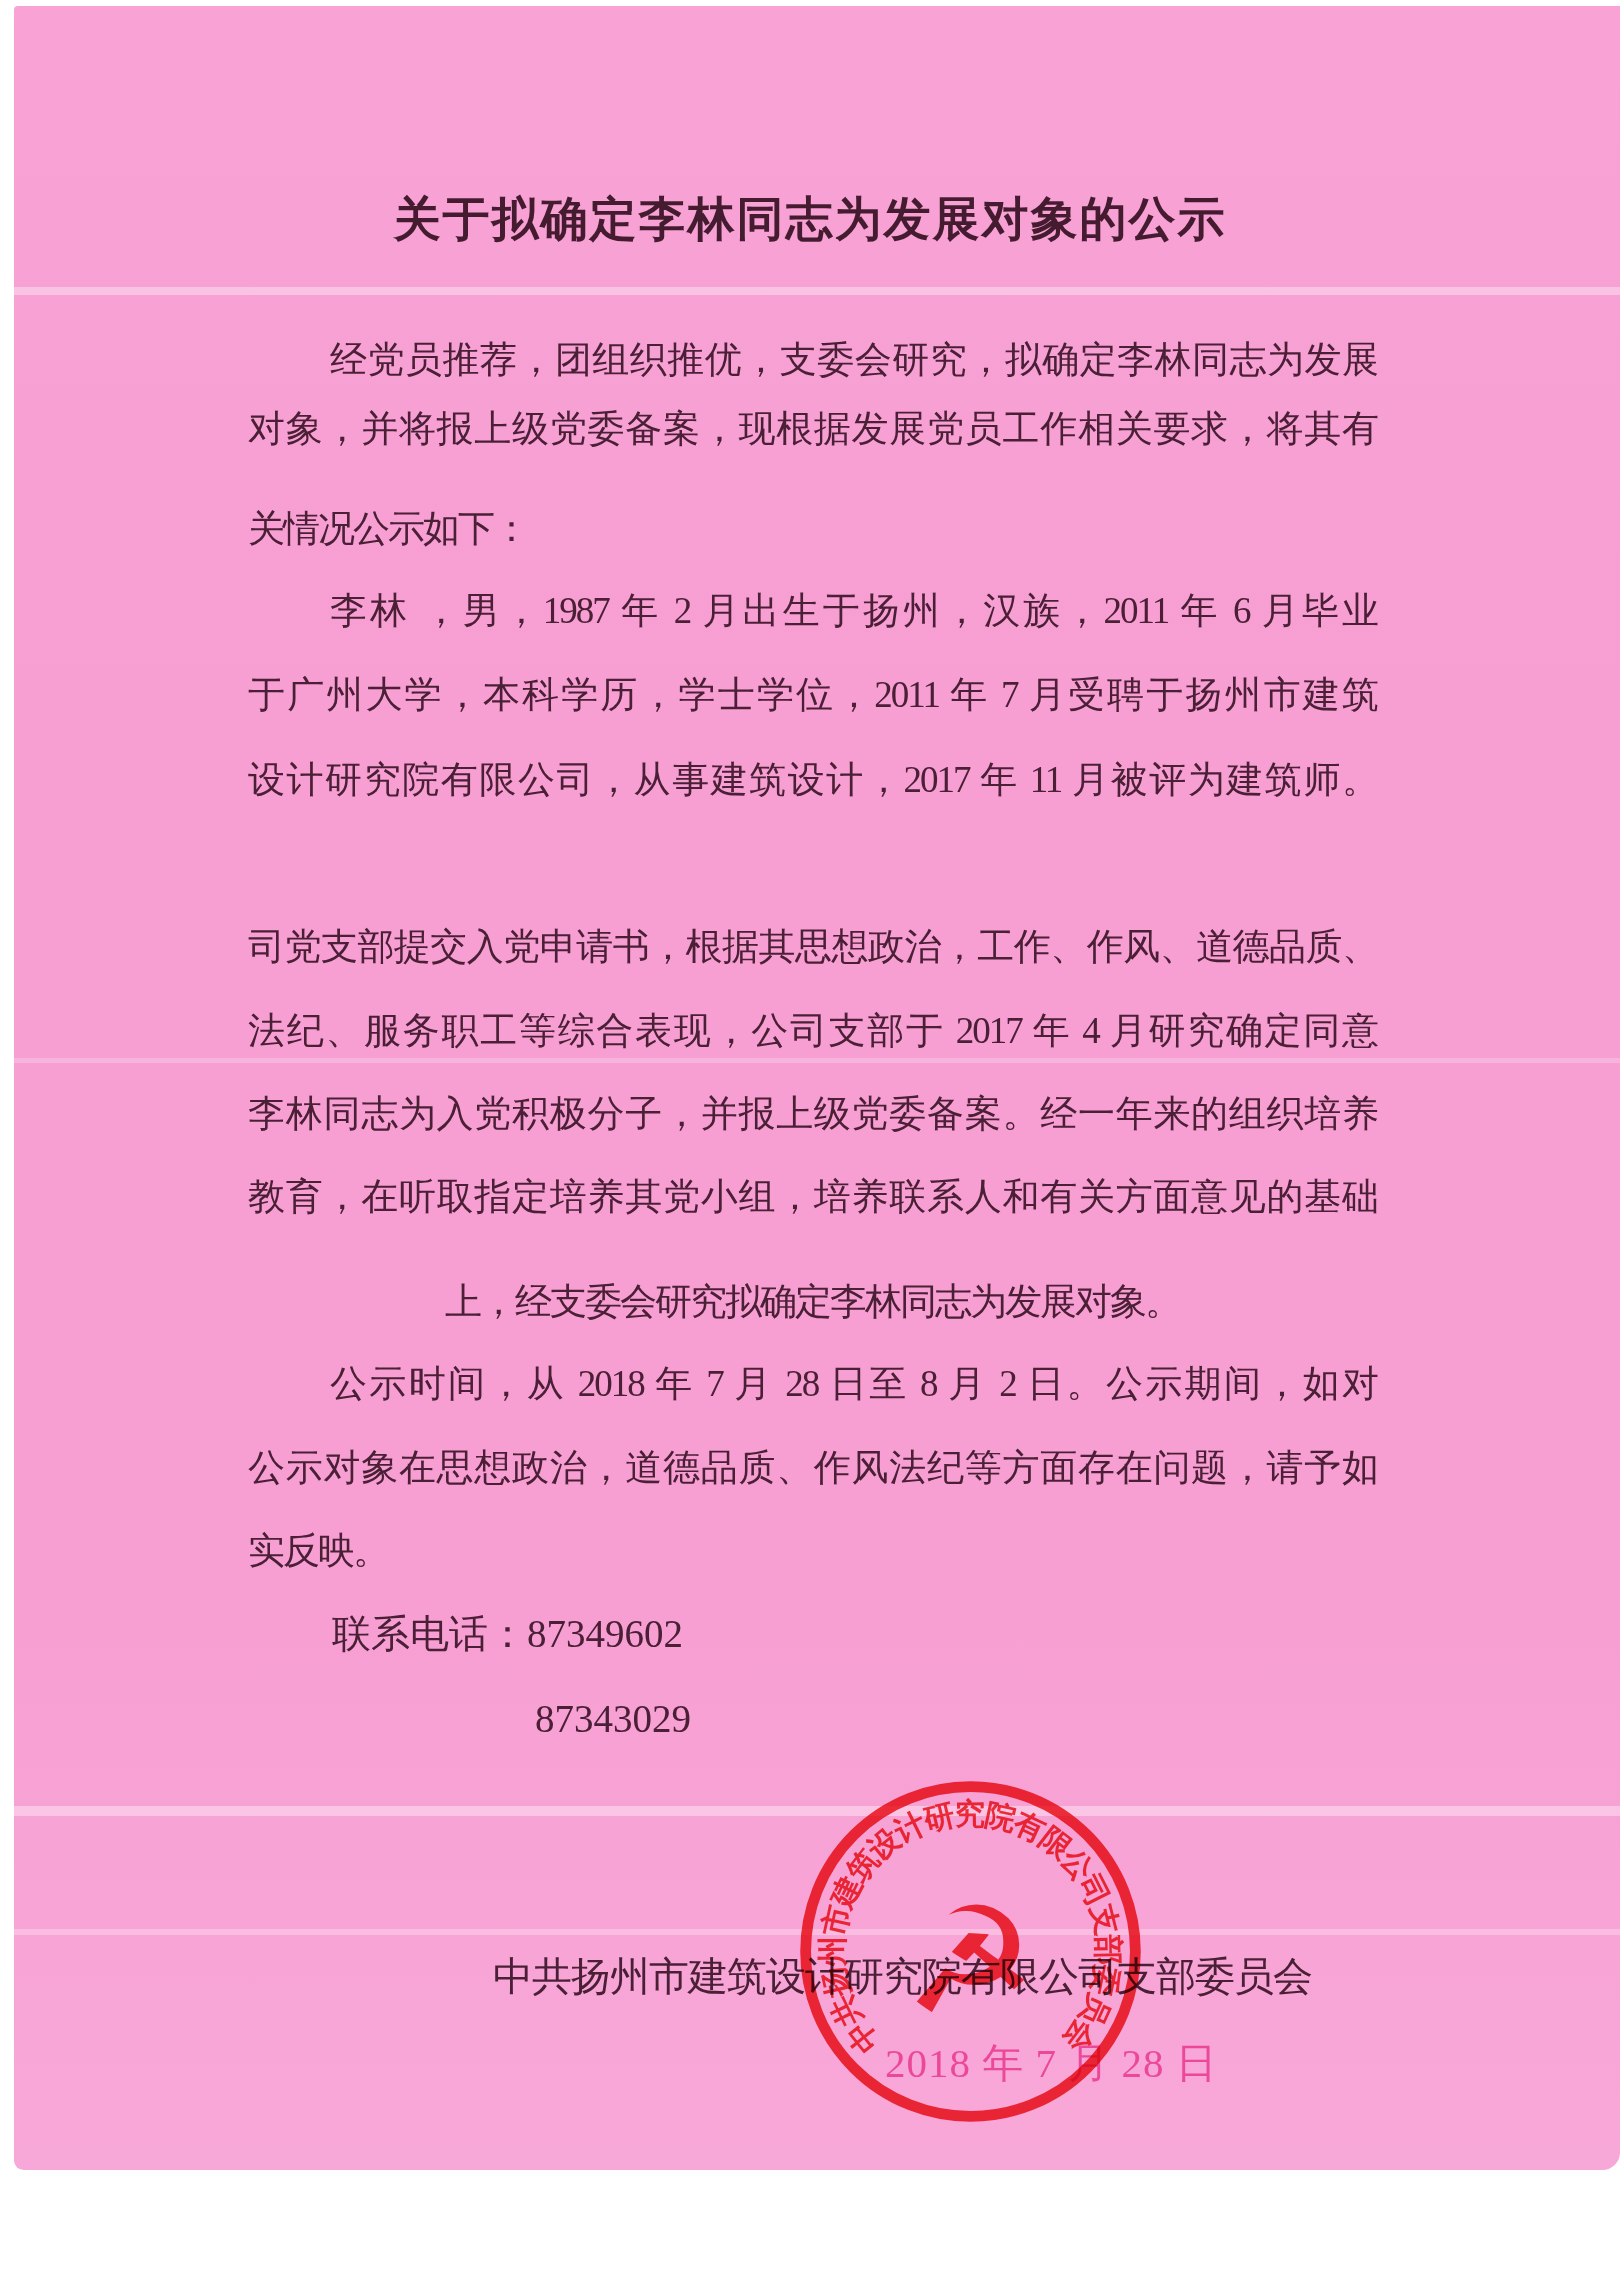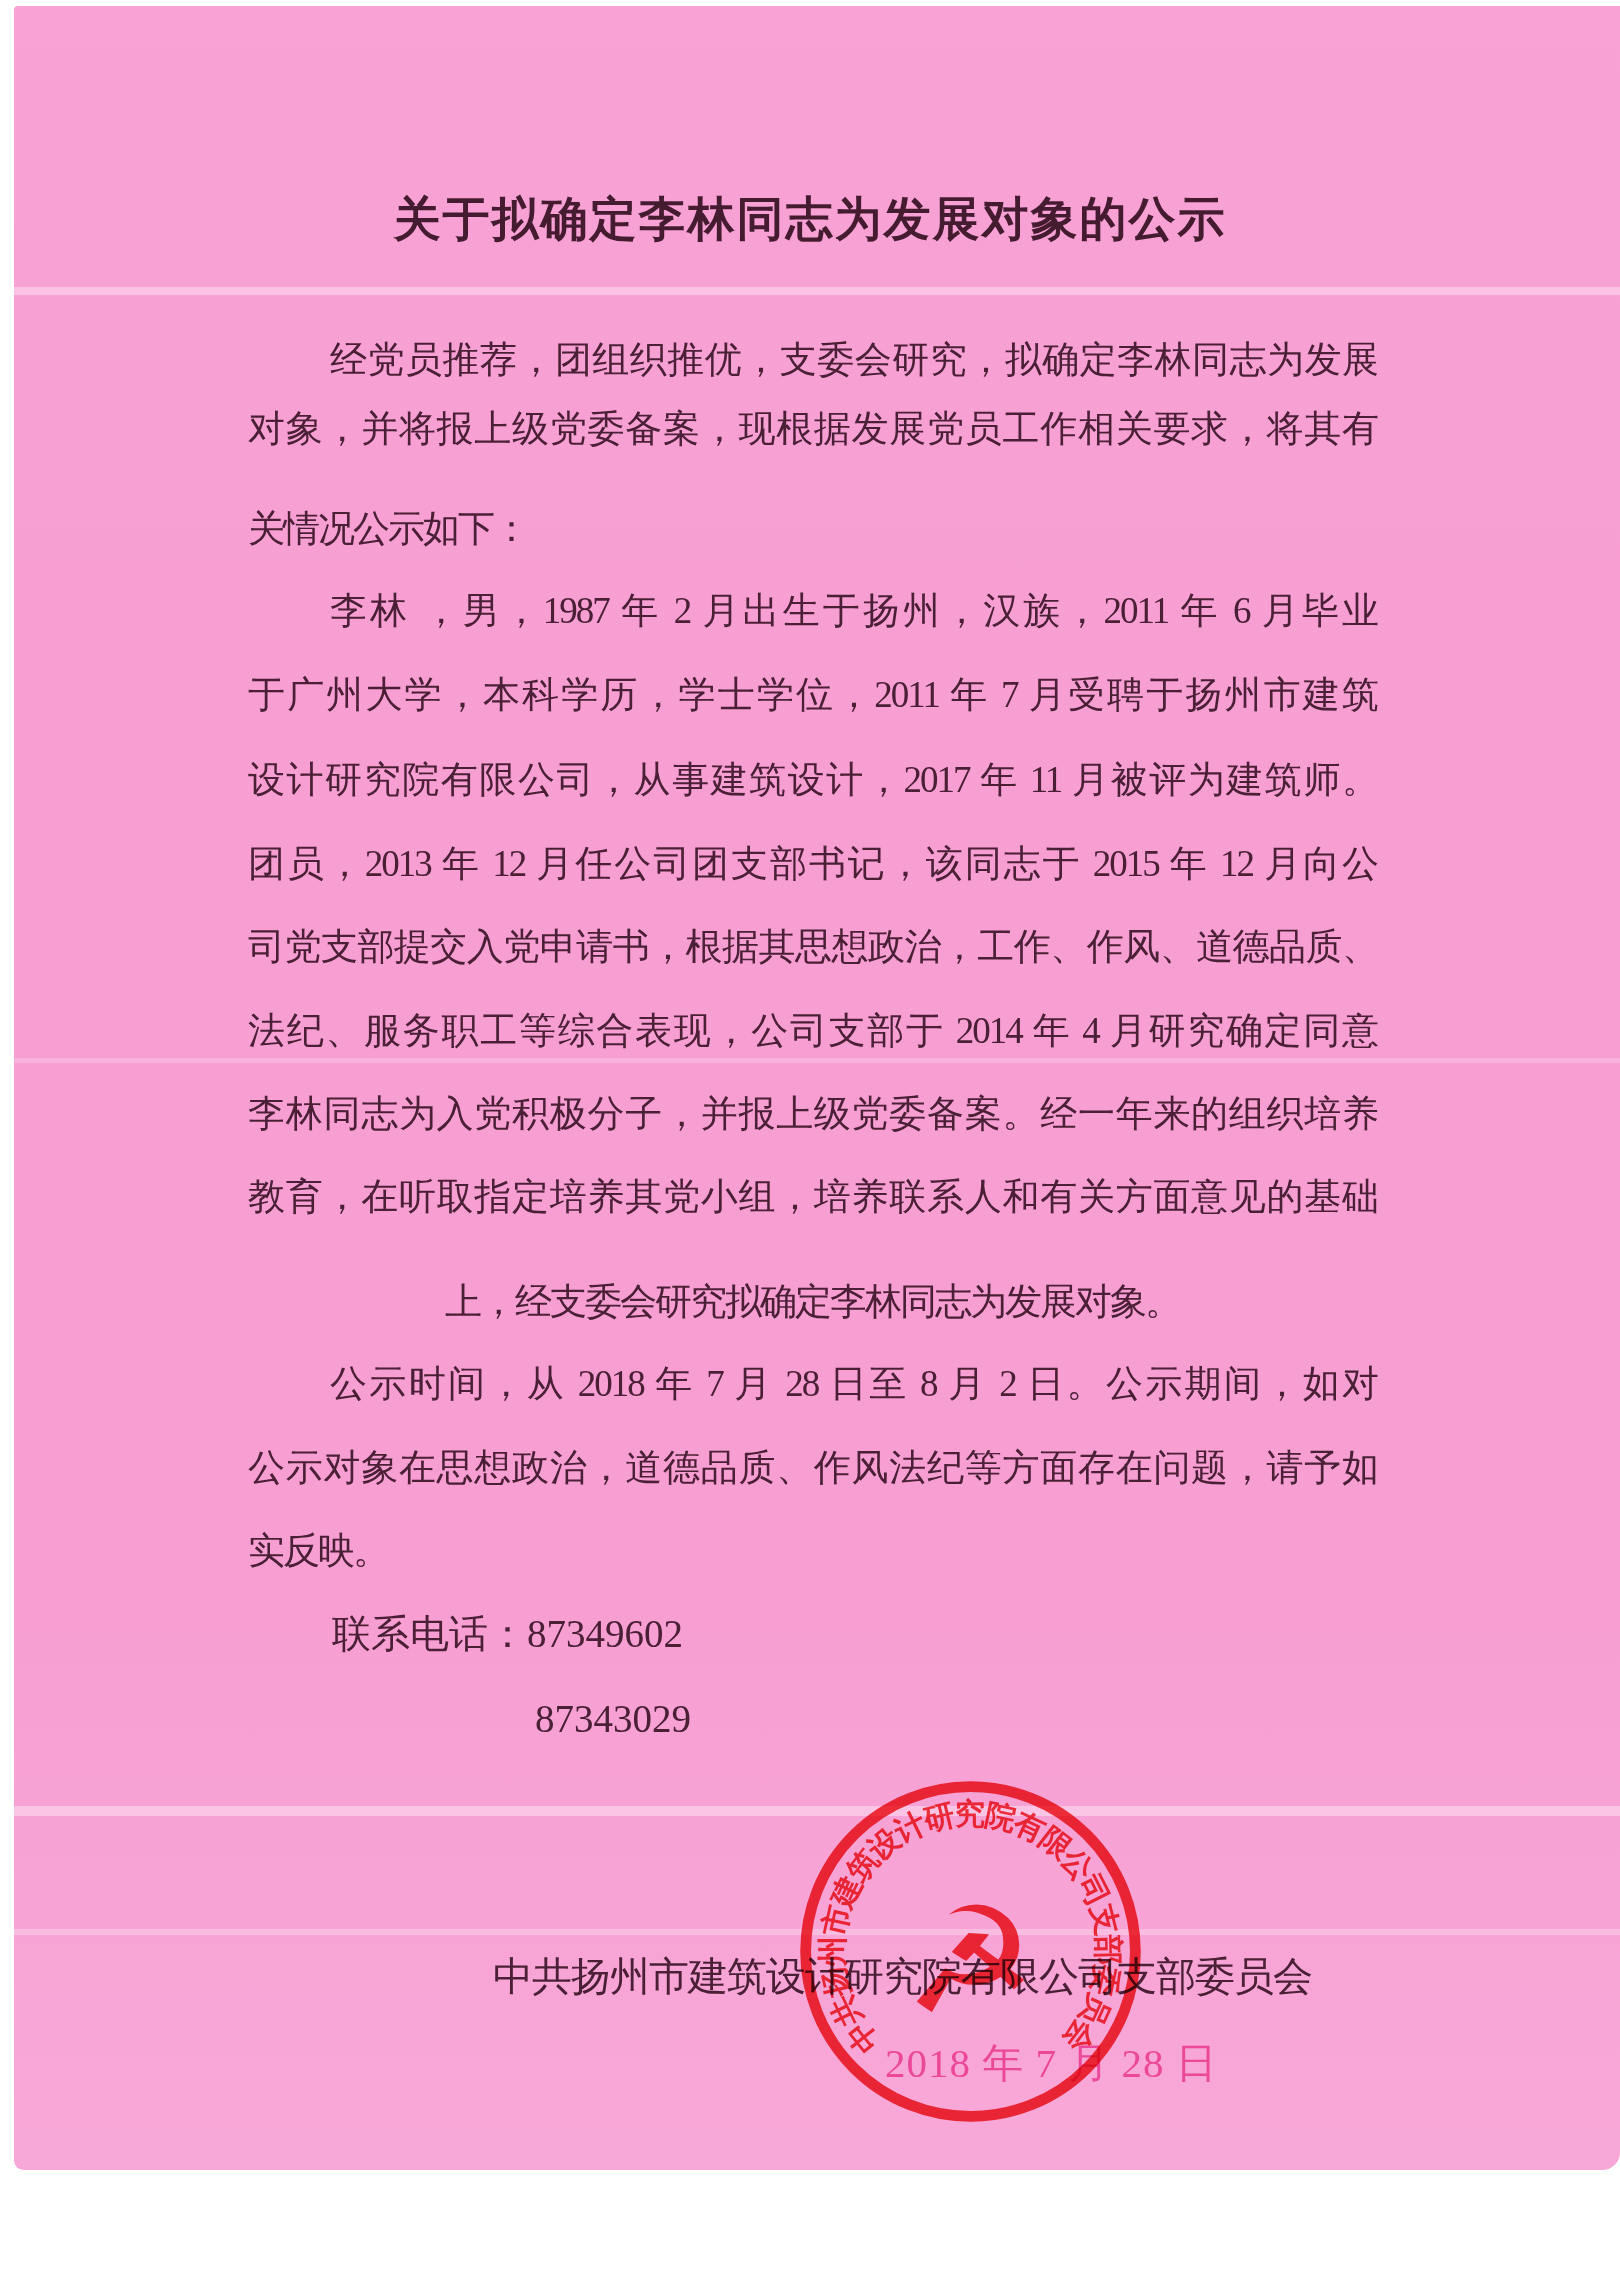--- a/index.html
+++ b/index.html
@@ -39,23 +39,22 @@
   <div class="streak" style="top:1929px;height:5.9px;background:rgba(255,255,255,.28);"></div>
 
   <div class="title">关于拟确定李林同志为发展对象的公示</div>
 
   <div class="line full indent" style="top:335px;">经党员推荐，团组织推优，支委会研究，拟确定李林同志为发展</div>
   <div class="line full" style="top:404px;">对象，并将报上级党委备案，现根据发展党员工作相关要求，将其有</div>
   <div class="line" style="top:504px;">关情况公示如下：</div>
   <div class="line full indent" style="top:586px;">李林 ，男，1987 年 2 月出生于扬州，汉族，2011 年 6 月毕业</div>
   <div class="line full" style="top:670px;">于广州大学，本科学历，学士学位，2011 年 7 月受聘于扬州市建筑</div>
   <div class="line full" style="top:755px;">设计研究院有限公司，从事建筑设计，2017 年 11 月被评为建筑师。</div>
-  <div class="line full" style="top:839px;">团员，2013 年 12 月任公司团支部书记，该同志于 2015 年 12 月向公</div>
   <div class="line full" style="top:922px;">司党支部提交入党申请书，根据其思想政治，工作、作风、道德品质、</div>
-  <div class="line full" style="top:1006px;">法纪、服务职工等综合表现，公司支部于 2014 年 4 月研究确定同意</div>
+  <div class="line full" style="top:1006px;">法纪、服务职工等综合表现，公司支部于 2017 年 4 月研究确定同意</div>
   <div class="line full" style="top:1089px;">李林同志为入党积极分子，并报上级党委备案。经一年来的组织培养</div>
   <div class="line full" style="top:1172px;">教育，在听取指定培养其党小组，培养联系人和有关方面意见的基础</div>
   <div class="line" style="top:1277px;text-align:center;">上，经支委会研究拟确定李林同志为发展对象。</div>
   <div class="line full indent" style="top:1359px;">公示时间，从 2018 年 7 月 28 日至 8 月 2 日。公示期间，如对</div>
   <div class="line full" style="top:1443px;">公示对象在思想政治，道德品质、作风法纪等方面存在问题，请予如</div>
   <div class="line" style="top:1526px;">实反映。</div>
 
   <div class="contact" style="top:1607px;">联系电话：87349602</div>
   <div class="phone2" style="top:1696px;">87343029</div>
 

